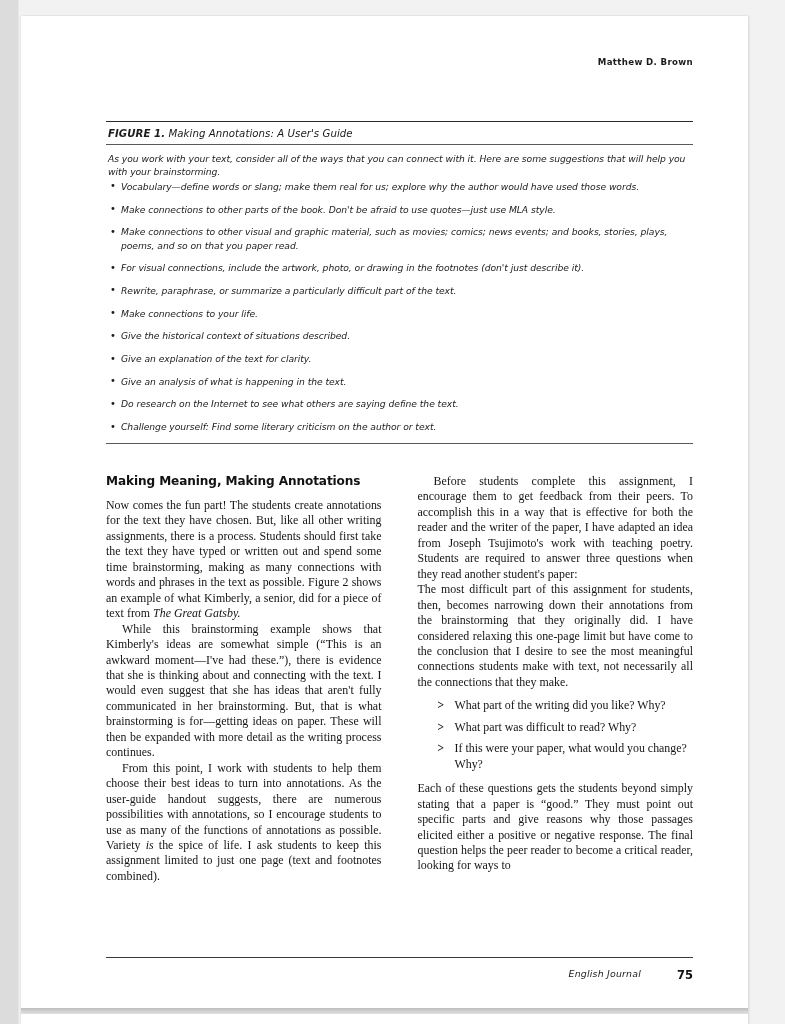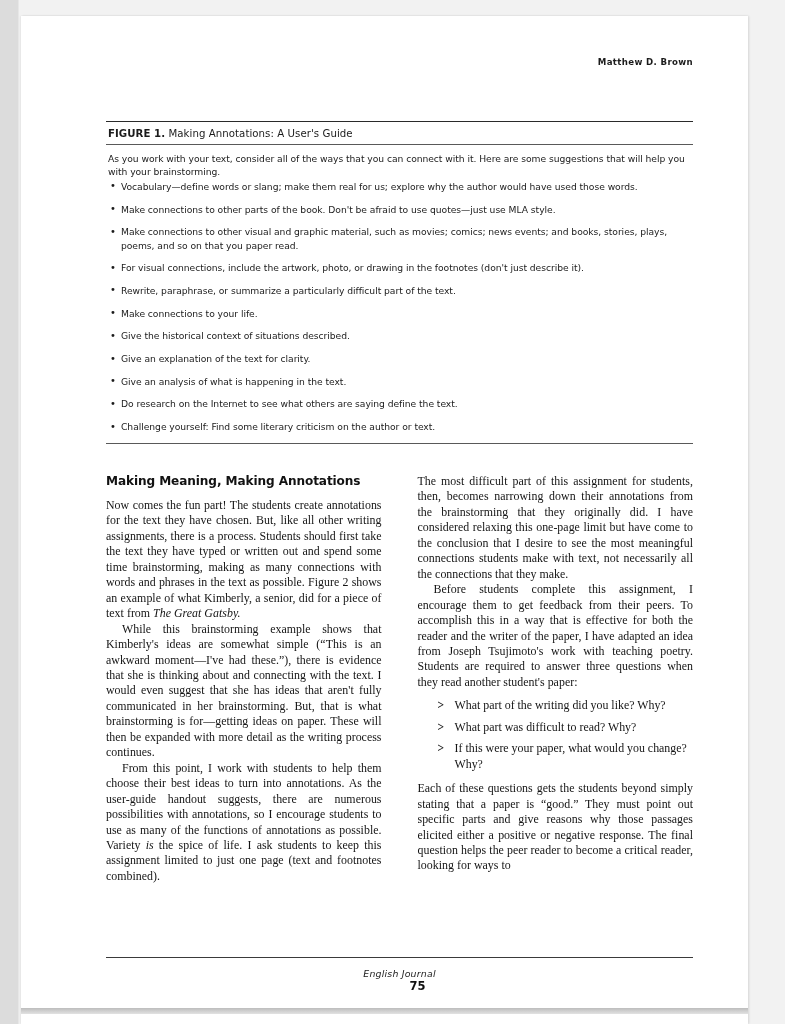--- a/index.html
+++ b/index.html
@@ -55,20 +55,21 @@
     letter-spacing: 0.35px;
     color: #1b1b1b;
   }
 
   
   .figure-box {
     position: absolute;
     top: 105px;
     left: 0;
     width: 587px;
+    font-style: italic;
   }
   .rule-thick { border-top: 1.9px solid #2a2a2a; }
   .rule-thin  { border-top: 0.8px solid #595959; }
 
   .figure-title {
     font-family: "DejaVu Sans", sans-serif;
     font-size: 10.2px;
     color: #1b1b1b;
     padding: 5.5px 0 5px 2px;
     letter-spacing: 0.05px;
@@ -173,23 +174,22 @@
   .footer {
     position: absolute;
     left: 0;
     top: 941px;
     width: 587px;
   }
   .footer .frule { border-top: 0.9px solid #3a3a3a; }
   .footer-inner {
     display: flex;
     justify-content: flex-end;
-    align-items: center;
+    align-items: flex-start;
     padding-top: 10px;
-    flex-direction: column;
   }
   .journal-name {
     font-family: "DejaVu Sans", sans-serif;
     font-style: italic;
     font-size: 9.4px;
     color: #1b1b1b;
     letter-spacing: 0.2px;
   }
   .page-number {
     font-family: "DejaVu Sans", sans-serif;
@@ -239,22 +239,22 @@
       <div class="columns">
 
         <div class="col">
           <h2 class="section-heading">Making Meaning, Making Annotations</h2>
           <p class="body-p"><span>Now comes the fun part! The students create annotations for the text they have chosen. But, like all other writing assignments, there is a process. Students should first take the text they have typed or written out and spend some time brainstorming, making as many connections with words and phrases in the text as possible. Figure 2 shows an example of what Kimberly, a senior, did for a piece of text from </span><i>The Great Gatsby.</i></p>
           <p class="body-p indent">While this brainstorming example shows that Kimberly's ideas are somewhat simple (“This is an awkward moment—I've had these.”), there is evidence that she is thinking about and connecting with the text. I would even suggest that she has ideas that aren't fully communicated in her brainstorming. But, that is what brainstorming is for—getting ideas on paper. These will then be expanded with more detail as the writing process continues.</p>
           <p class="body-p indent"><span>From this point, I work with students to help them choose their best ideas to turn into annotations. As the user-guide handout suggests, there are numerous possibilities with annotations, so I encourage students to use as many of the functions of annotations as possible. Variety </span><i>is</i><span> the spice of life. I ask students to keep this assignment limited to just one page (text and footnotes combined).</span></p>
         </div>
 
         <div class="col">
+          <p class="body-p indent">Before students complete this assignment, I encourage them to get feedback from their peers. To accomplish this in a way that is effective for both the reader and the writer of the paper, I have adapted an idea from Joseph Tsujimoto's work with teaching poetry. Students are required to answer three questions when they read another student's paper:</p>
           <p class="body-p">The most difficult part of this assignment for students, then, becomes narrowing down their annotations from the brainstorming that they originally did. I have considered relaxing this one-page limit but have come to the conclusion that I desire to see the most meaningful connections students make with text, not necessarily all the connections that they make.</p>
-          <p class="body-p indent">Before students complete this assignment, I encourage them to get feedback from their peers. To accomplish this in a way that is effective for both the reader and the writer of the paper, I have adapted an idea from Joseph Tsujimoto's work with teaching poetry. Students are required to answer three questions when they read another student's paper:</p>
           <ul class="qlist">
             <li><span class="marker">&gt;</span><span>What part of the writing did you like? Why?</span></li>
             <li><span class="marker">&gt;</span><span>What part was difficult to read? Why?</span></li>
             <li><span class="marker">&gt;</span><span>If this were your paper, what would you change? Why?</span></li>
           </ul>
           <p class="body-p">Each of these questions gets the students beyond simply stating that a paper is “good.” They must point out specific parts and give reasons why those passages elicited either a positive or negative response. The final question helps the peer reader to become a critical reader, looking for ways to</p>
         </div>
 
       </div>
 

